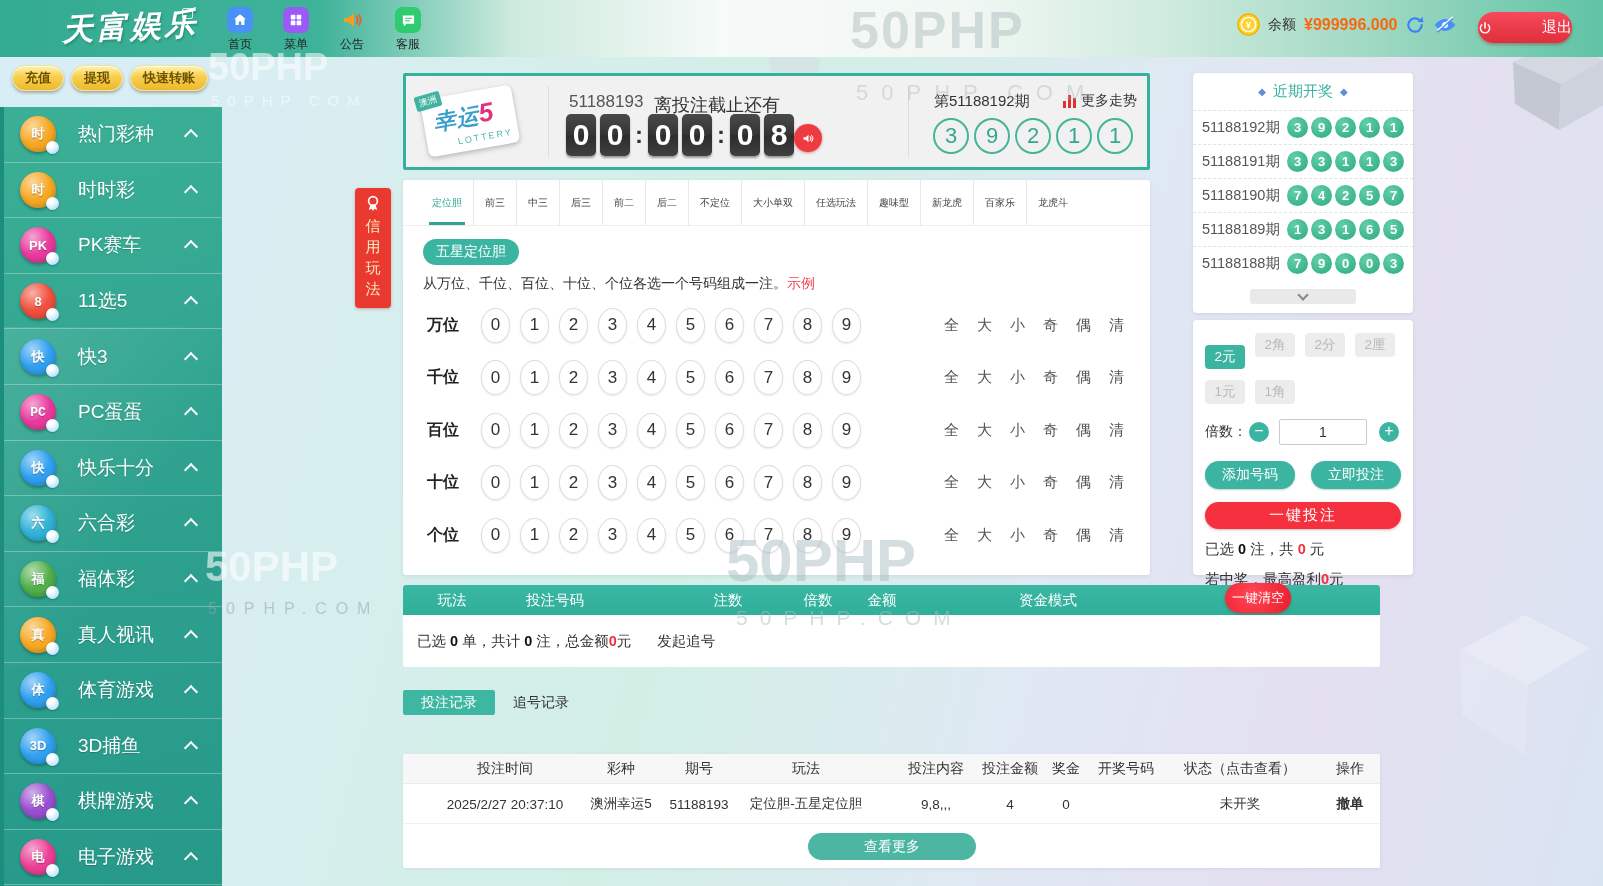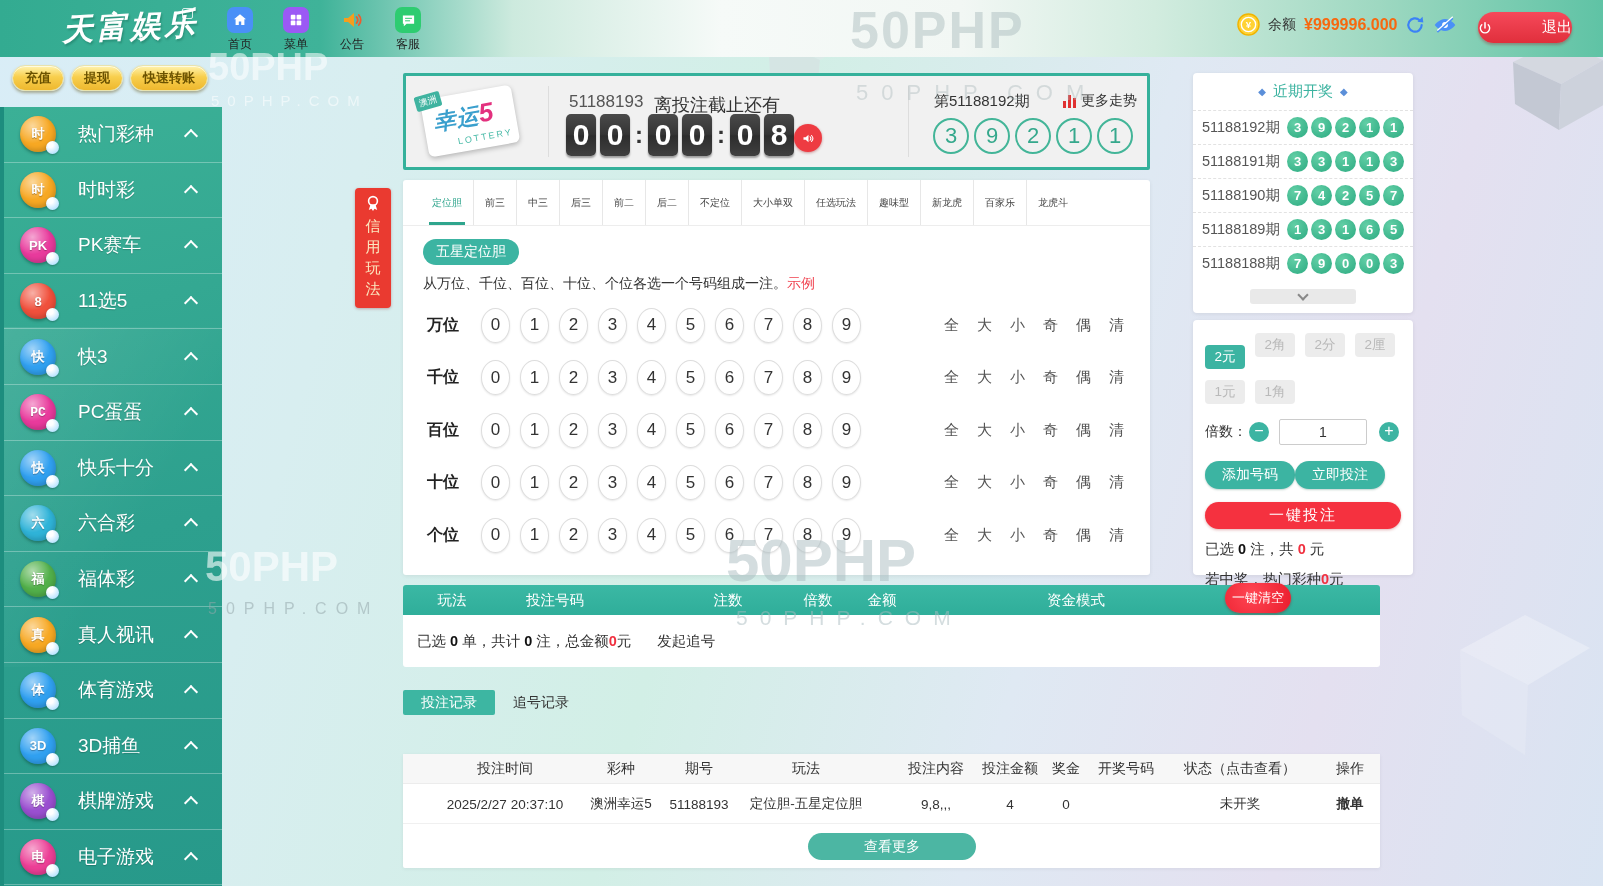--- a/index.html
+++ b/index.html
@@ -137,21 +137,21 @@
   .units { display:flex; flex-wrap:wrap; gap:11px 10px; width:198px; }
   .unit { width:40px; height:24px; border-radius:4px; background:#ececec; color:#b9b9b9; font-size:13.5px;
     display:flex; align-items:center; justify-content:center; cursor:pointer; }
   .unit.active { background:#3cb4a2; color:#fff;margin-top:12px; }
   .mult-row { display:flex; align-items:center; margin-top:15px; }
   .mult-lbl { font-size:14px; color:#333; }
   .stepbtn { width:20px; height:20px; border-radius:50%; background:#3cb4a2; color:#fff; font-size:16px;
     line-height:18px; text-align:center; cursor:pointer; flex:0 0 20px; }
   .mult-input { width:88px; height:26px; border:1px solid #ccc; border-radius:2px; text-align:center;
     font-size:14px; color:#333; margin:0 12px 0 10px; font-family:inherit; }
-  .act-row { display:flex; margin-top:16px; }
+  .act-row { display:flex; justify-content:space-between; margin-top:16px; }
   .teal-pill { height:28px; border-radius:14px; background:#3cb4a2; color:#fff; font-size:14px;
     display:flex; align-items:center; justify-content:center; cursor:pointer; box-shadow:0 1px 2px rgba(0,80,60,.25); }
   .onekey { margin-top:13px; height:27px; border-radius:14px; background:#f5313f; color:#fff; font-size:15px;
     letter-spacing:2px; display:flex; align-items:center; justify-content:center; cursor:pointer;
     box-shadow:0 1px 3px rgba(160,0,10,.3); }
   .bet-line { font-size:14.5px; color:#333; margin-top:11px; }
   .b { font-weight:bold; color:#111; }
   .r { color:#f0303f; font-weight:bold; }
 
   
@@ -666,32 +666,32 @@
     <span class="stepbtn" style="margin-left:2px">−</span>
     <input class="mult-input" value="1" style="">
     <span class="stepbtn">+</span>
   </div>
   <div class="act-row">
     <span class="teal-pill" style="width:90px">添加号码</span>
     <span class="teal-pill" style="width:90px">立即投注</span>
   </div>
   <div class="onekey">一键投注</div>
   <div class="bet-line"><span>已选 </span><span class="b">0</span><span> 注，共 </span><span class="r">0</span><span> 元</span></div>
-  <div class="bet-line"><span>若中奖，热门彩种</span><span class="r">0</span><span>元</span></div>
+  <div class="bet-line"><span>若中奖，最高盈利</span><span class="r">0</span><span>元</span></div>
 </div>
 
 <div class="slip">
   <div class="slip-head">
     <div class="clear-btn">一键清空</div>
   <span class="slip-col" style="left: 49px;">玩法</span>
       <span class="slip-col" style="left: 152px;">投注号码</span>
       <span class="slip-col" style="left: 325px;">注数</span>
       <span class="slip-col" style="left: 415px;">倍数</span>
       <span class="slip-col" style="left: 479px;">金额</span>
-      <span class="slip-col" style="left: 645px; margin-left: 28px;">资金模式</span>
+      <span class="slip-col" style="left: 645px;">资金模式</span>
     </div>
   <div class="slip-body">
     <span><span>已选 </span><span class="b">0</span><span> 单，共计 </span><span class="b">0</span><span> 注，总金额</span><span class="r">0</span><span>元</span></span>
     <span class="chase">发起追号</span>
   </div>
 </div>
 
 <div class="rec-tabs">
     <span class="rec-tab active">投注记录</span>
     <span class="rec-tab">追号记录</span>

